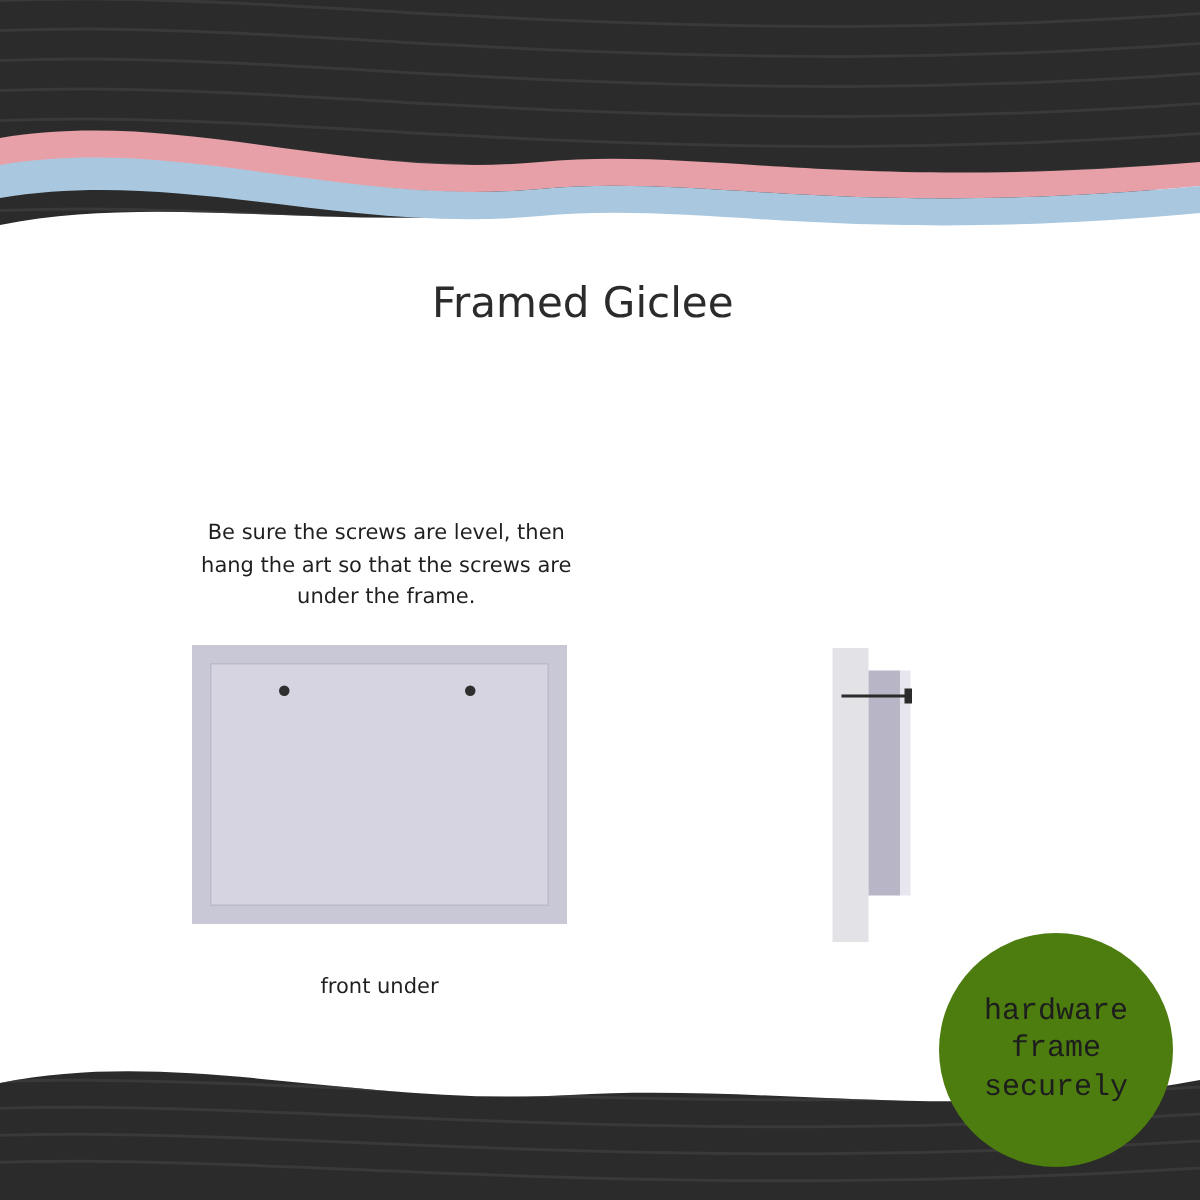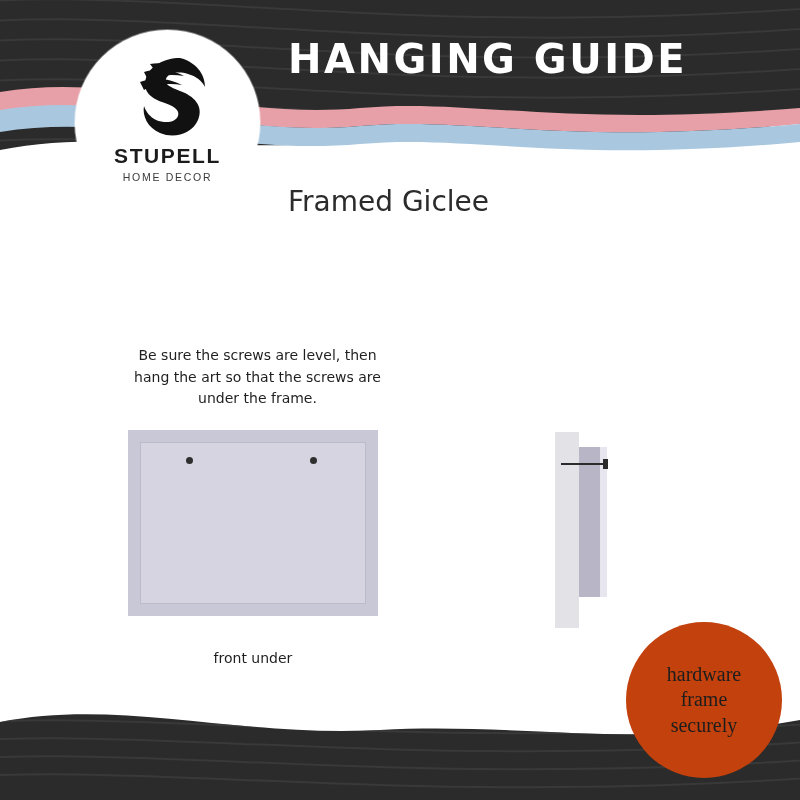--- a/index.html
+++ b/index.html
@@ -207,27 +207,27 @@
     font-size: 14px;
     color: #1f1f1f;
   }
 
   
   .badge {
     position: absolute;
     right: 18px; bottom: 22px;
     width: 156px; height: 156px;
     border-radius: 50%;
-    background: #c2410c;
+    background: #4d7c0f;
     z-index: 8;
     display: flex;
     flex-direction: column;
     align-items: center;
     justify-content: center;
-    font-family: Liberation Serif, serif;
+    font-family: Liberation Mono, monospace;
     font-size: 20px;
     color: #1d1d1d;
     line-height: 1.28;
     text-align: center;
   }
 </style>
 </head>
 <body>
 
 <div id="page">
@@ -257,32 +257,21 @@
           <path d="M-100,150 C150,110 420,200 1000,130" stroke="#454545" stroke-width="2" fill="none"></path>
         </g>
       </g>
 
       <path d="M0,92 C120,72 230,120 360,108 C470,98 560,128 800,108 L800,124 C560,146 470,116 360,126 C230,138 120,92 0,112 Z" fill="#e8a0a8"></path>
 
       <path d="M0,110 C120,90 230,138 360,126 C470,116 560,146 800,124 L800,142 C560,164 470,134 360,144 C230,156 120,112 0,132 Z" fill="#a9c8e0"></path>
     </svg>
   </div>
 
-  <div class="logo-circle">
-    <svg class="logo-mark" viewBox="0 0 96 86" xmlns="http://www.w3.org/2000/svg">
-      <path d="M60,4 C44,4 30,12 26,24 C22,36 30,44 42,48 C54,52 60,56 58,62 C56,68 46,70 36,66 C30,63 26,58 24,52 C22,62 28,74 40,79 C54,85 72,80 78,66 C84,52 74,42 60,37 C50,33 44,30 46,25 C48,19 58,17 68,20 C76,22 82,27 85,33 C85,20 76,8 60,4 Z" fill="#111111"></path>
-      <path d="M30,10 C40,8 54,10 64,16 C56,14 44,14 36,18 Z" fill="#111111"></path>
-      <path d="M24,18 C36,14 52,15 64,22 C52,20 38,21 28,26 Z" fill="#111111"></path>
-      <path d="M20,28 C32,23 50,24 62,31 C50,29 34,30 24,36 Z" fill="#111111"></path>
-    </svg>
-    <div class="logo-name">STUPELL</div>
-    <div class="logo-sub">HOME DECOR</div>
-  </div>
-
-  <div class="main-title">HANGING GUIDE</div>
+
 
   <div class="product-type">Framed Giclee</div>
 
 
   <div class="cap-left">Be sure the screws are level, then hang the art so that the screws are under the frame.</div>
 
   <div class="front-view">
     <div class="front-inner"></div>
     <div class="screw-dot screw-left"></div>
     <div class="screw-dot screw-right"></div>

